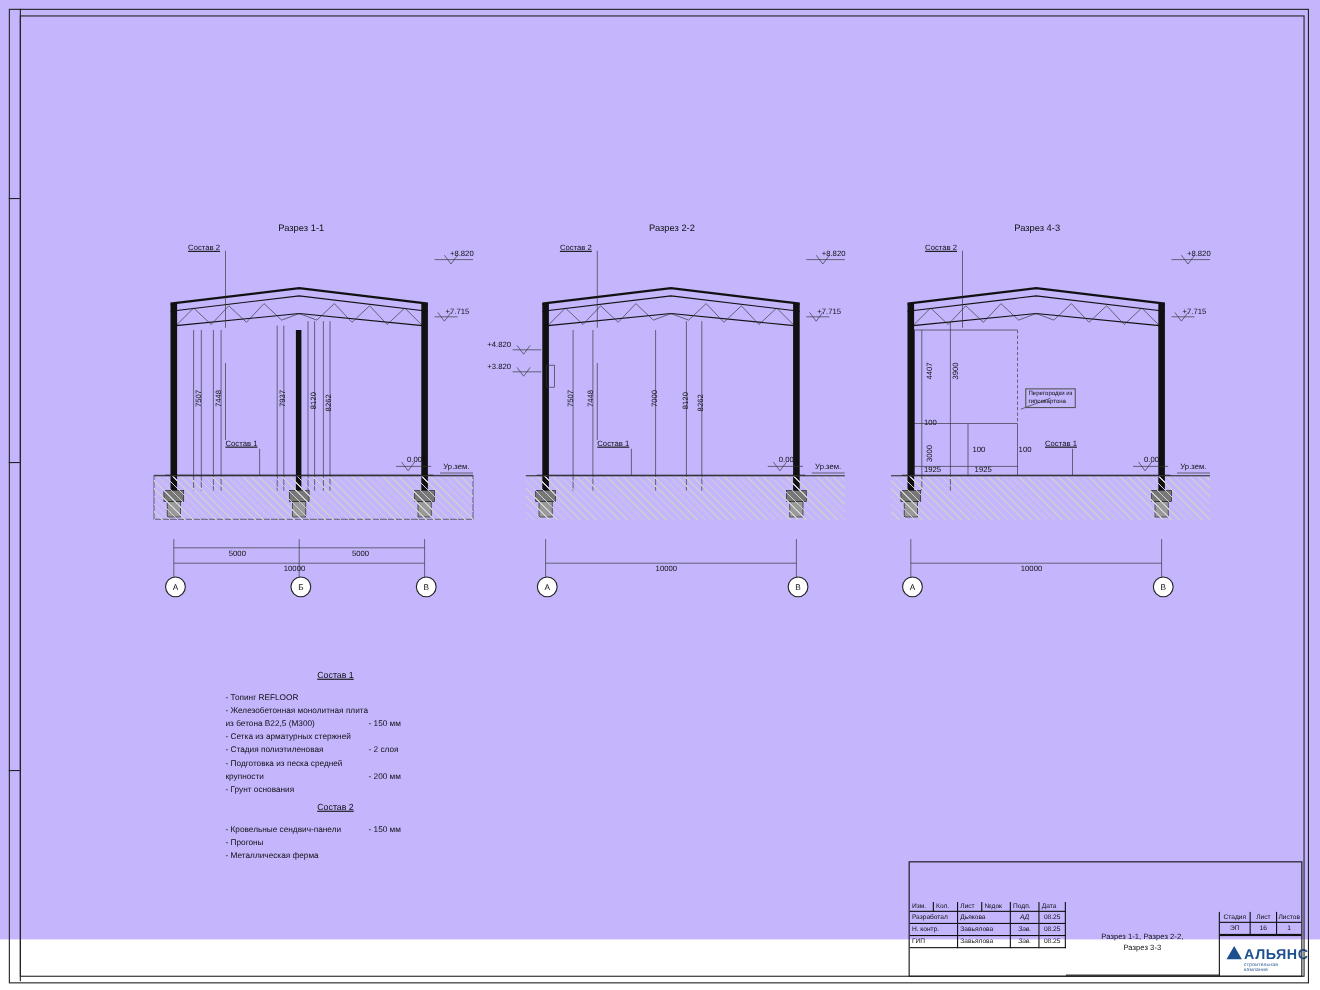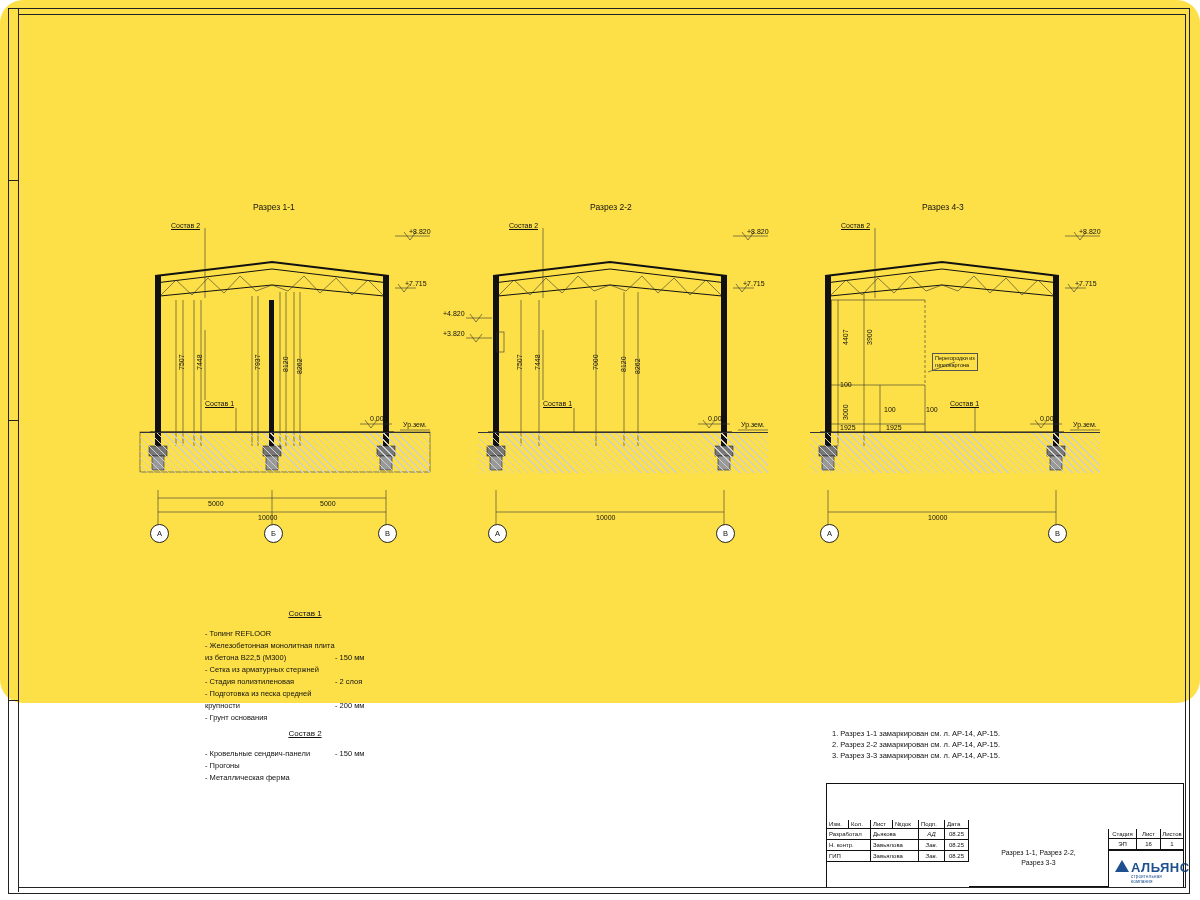--- a/index.html
+++ b/index.html
@@ -1,17 +1,17 @@
 <!DOCTYPE html>
 <html><head>
 <meta charset="utf-8">
 <style>
   html,body{margin:0;padding:0;background:#ffffff;}
   body{width:1200px;height:900px;overflow:hidden;font-family:"Liberation Sans",sans-serif;color:#111;}
-  #sheet{position:relative;width:1200px;height:703px;background:#fde047;border-radius:23px;}
+  #sheet{position:relative;width:1200px;height:854px;background:#c4b5fd;}
 
   .frame-outer{position:absolute;left:8px;top:8px;width:1180px;height:884px;border:1px solid #222;}
   .frame-inner{position:absolute;left:18px;top:14px;width:1166px;height:872px;border:1px solid #222;}
   .frame-left-band{position:absolute;left:8px;top:8px;width:10px;height:884px;border-right:1px solid #222;}
   .band-tick{position:absolute;left:8px;width:10px;border-top:1px solid #222;}
 
   .lbl{position:absolute;white-space:nowrap;font-size:7px;line-height:1;color:#111;}
   .lbl.u{text-decoration:underline;}
   .vert{transform:rotate(-90deg);transform-origin:0 0;}
 
@@ -252,25 +252,20 @@
       <div class="row"><span>- Грунт основания</span><span style="position:absolute;left:160px;"></span></div>
     </div>
     <div style="text-align:center;width:200px;margin-top:4px;" class="legend-title">Состав 2</div>
     <div style="margin-top:8px;">
       <div class="row"><span>- Кровельные сендвич-панели</span><span style="position:absolute;left:130px;">- 150 мм</span></div>
       <div class="row"><span>- Прогоны</span><span style="position:absolute;left:160px;"></span></div>
       <div class="row"><span>- Металлическая ферма</span><span style="position:absolute;left:160px;"></span></div>
     </div>
   </div>
 
-  <div class="notes-list" style="left:832px;top:728px;">
-    <div>1. Разрез 1-1 замаркирован см. л. АР-14, АР-15.</div>
-    <div>2. Разрез 2-2 замаркирован см. л. АР-14, АР-15.</div>
-    <div>3. Разрез 3-3 замаркирован см. л. АР-14, АР-15.</div>
-  </div>
 
   <div id="titleblock">
 
     <div class="cell" style="left:0;top:36px;width:22px;height:9px;">Изм.</div>
     <div class="cell" style="left:22px;top:36px;width:22px;height:9px;">Кол.</div>
     <div class="cell" style="left:44px;top:36px;width:22px;height:9px;">Лист</div>
     <div class="cell" style="left:66px;top:36px;width:26px;height:9px;">№док</div>
     <div class="cell" style="left:92px;top:36px;width:26px;height:9px;">Подп.</div>
     <div class="cell" style="left:118px;top:36px;width:24px;height:9px;">Дата</div>
 

